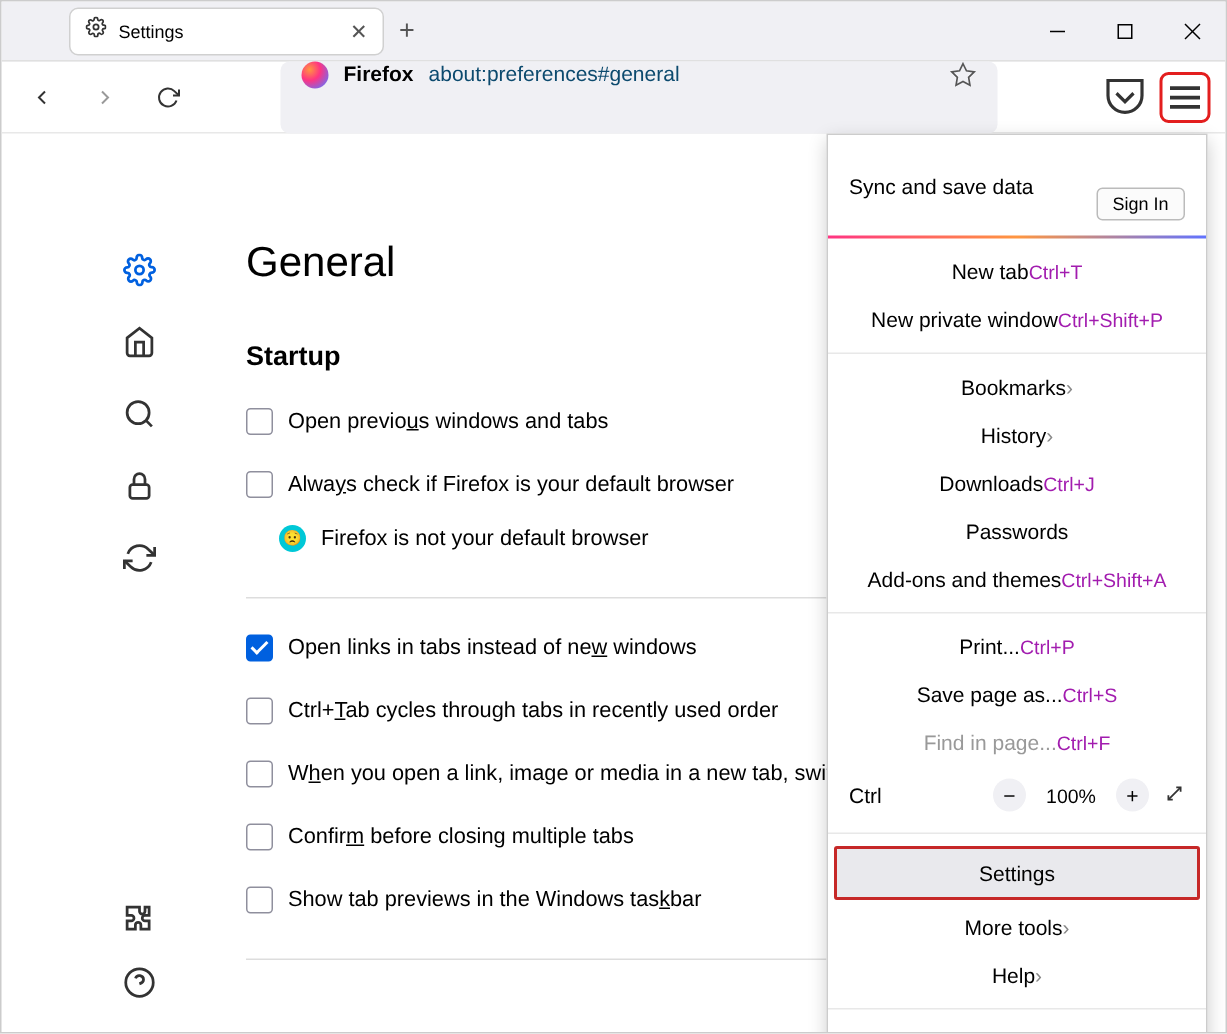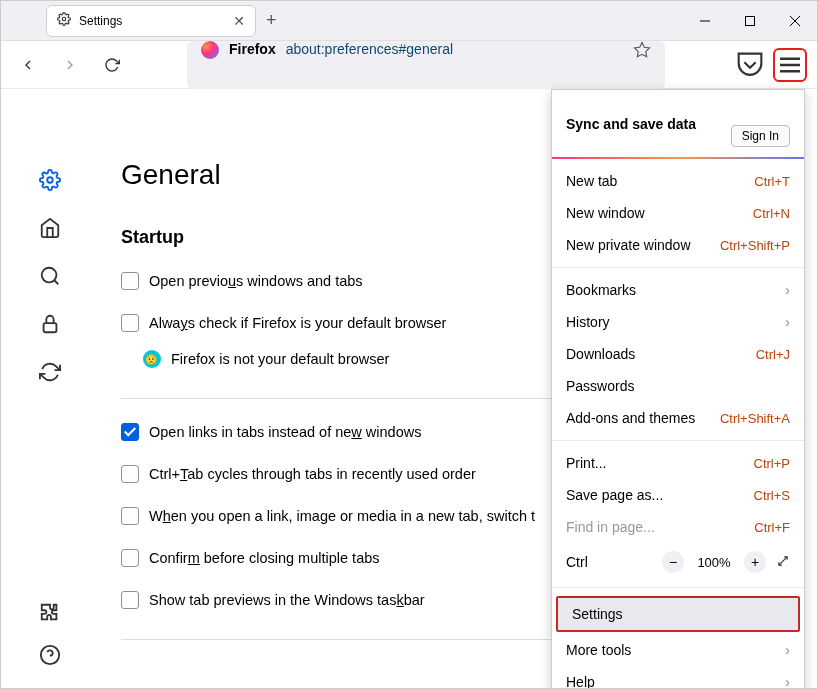--- a/index.html
+++ b/index.html
@@ -22,21 +22,21 @@
     .nav-btn svg { width: 16px; height: 16px; }
     .urlbar { flex: 1; height: 48px; background: #f0f0f4; border-radius: 6px; display: flex; padding: 0 14px; gap: 10px; margin: 0 30px 0 50px; }
     .urlbar .brand { font-size: 14px; font-weight: 600; }
     .urlbar .url { font-size: 14px; color: #0c4a6e; }
     .star { width: 18px; height: 18px; }
     .right-tools { display: flex; align-items: center; gap: 6px; margin-left: 30px; }
     .tool-btn { width: 34px; height: 34px; display: flex; align-items: center; justify-content: center; border-radius: 4px; cursor: pointer; }
     .hamburger { border: 2px solid #e31e1e; border-radius: 6px; }
     
     
-    .content { display: flex; height: calc(100% - 88px); }
+    .content { display: flex; height: calc(100% - 88px); padding-left: 43px; }
     .sidebar { width: 100px; display: flex; flex-direction: column; align-items: center; padding-top: 80px; gap: 24px; position: relative; }
     .sidebar-icon { width: 24px; height: 24px; cursor: pointer; }
     .sidebar-icon svg { width: 22px; height: 22px; }
     .sidebar-icon.active svg { stroke: #0060df; }
     .sidebar-bottom { position: absolute; bottom: 20px; display: flex; flex-direction: column; gap: 18px; align-items: center; }
     
     .main { flex: 1; padding: 70px 40px 0 20px; overflow: hidden; }
     .page-title { font-size: 28px; font-weight: 400; margin-bottom: 36px; }
     .section-title { font-size: 18px; font-weight: 600; margin-bottom: 18px; margin-top: 40px; }
     .section-title:first-of-type { margin-top: 0; }
@@ -47,25 +47,25 @@
     .default-status { display: flex; align-items: center; gap: 10px; margin-left: 22px; font-size: 14.5px; }
     .warn-icon { width: 18px; height: 18px; background: #00c8d7; border-radius: 50%; display: flex; align-items: center; justify-content: center; font-size: 10px; }
     hr { border: none; border-top: 1px solid #ddd; margin: 30px 0 0 0; }
     u { text-decoration: underline; }
     
     
     .menu { position: absolute; top: 88px; right: 12px; width: 254px; background: #fff; border: 1px solid #ccc; box-shadow: 0 4px 12px rgba(0,0,0,0.2); z-index: 100; font-size: 14px; }
     .menu-section { padding: 6px 0; border-bottom: 1px solid #e8e8e8; }
     .menu-section:last-child { border-bottom: none; }
     .menu-header { display: flex; align-items: center; justify-content: space-between; padding: 10px 14px; }
-    .menu-sync-title { font-weight: 700; }
+    .menu-sync-title { font-weight: 400; }
     .sign-in-btn { border: 1px solid #bbb; background: #fbfbfb; padding: 3px 10px; border-radius: 4px; font-size: 12px; cursor: pointer; margin-top: 25px; }
-    .menu-item { display: flex; align-items: center; justify-content: space-between; padding: 8px 14px; cursor: pointer; }
+    .menu-item { display: flex; align-items: center; justify-content: center; padding: 8px 14px; cursor: pointer; }
     .menu-item.highlighted { background: #e9e9ed; border: 2px solid #c62828; margin: 2px 4px; border-radius: 2px; }
-    .menu-shortcut { color: #c2410c; font-size: 13px; }
+    .menu-shortcut { color: #a21caf; font-size: 13px; }
     .menu-item.disabled { color: #999; }
     .chev { color: #888; }
     .zoom-row { display: flex; align-items: center; padding: 8px 14px; gap: 10px; }
     .zoom-label { flex: 1; }
     .zoom-btn { width: 22px; height: 22px; border-radius: 50%; display: flex; align-items: center; justify-content: center; background: #f0f0f4; cursor: pointer; font-size: 14px; }
     .zoom-value { font-size: 13px; width: 40px; text-align: center; }
     .expand-btn { cursor: pointer; }
     .gradient-line { height: 2px; background: linear-gradient(90deg, #ff3482, #ff9640, #6173ff); margin-top: 0; }
     
     .ff-logo { width: 18px; height: 18px; background: radial-gradient(circle at 30% 30%, #ff9640, #ff3482 40%, #6173ff 90%); border-radius: 50%; display: inline-block; }
@@ -228,24 +228,20 @@
 <div class="menu">
   <div class="menu-header">
     <span class="menu-sync-title">Sync and save data</span>
     <button class="sign-in-btn">Sign In</button>
   </div>
   <div class="gradient-line"></div>
   <div class="menu-section">
     <div class="menu-item">
         <span>New tab</span>
         <span class="menu-shortcut">Ctrl+T</span>
-      </div>
-    <div class="menu-item">
-        <span>New window</span>
-        <span class="menu-shortcut">Ctrl+N</span>
       </div>
     <div class="menu-item">
         <span>New private window</span>
         <span class="menu-shortcut">Ctrl+Shift+P</span>
       </div>
   </div>
   <div class="menu-section">
     <div class="menu-item">
         <span>Bookmarks</span>
         <span class="chev">›</span>

